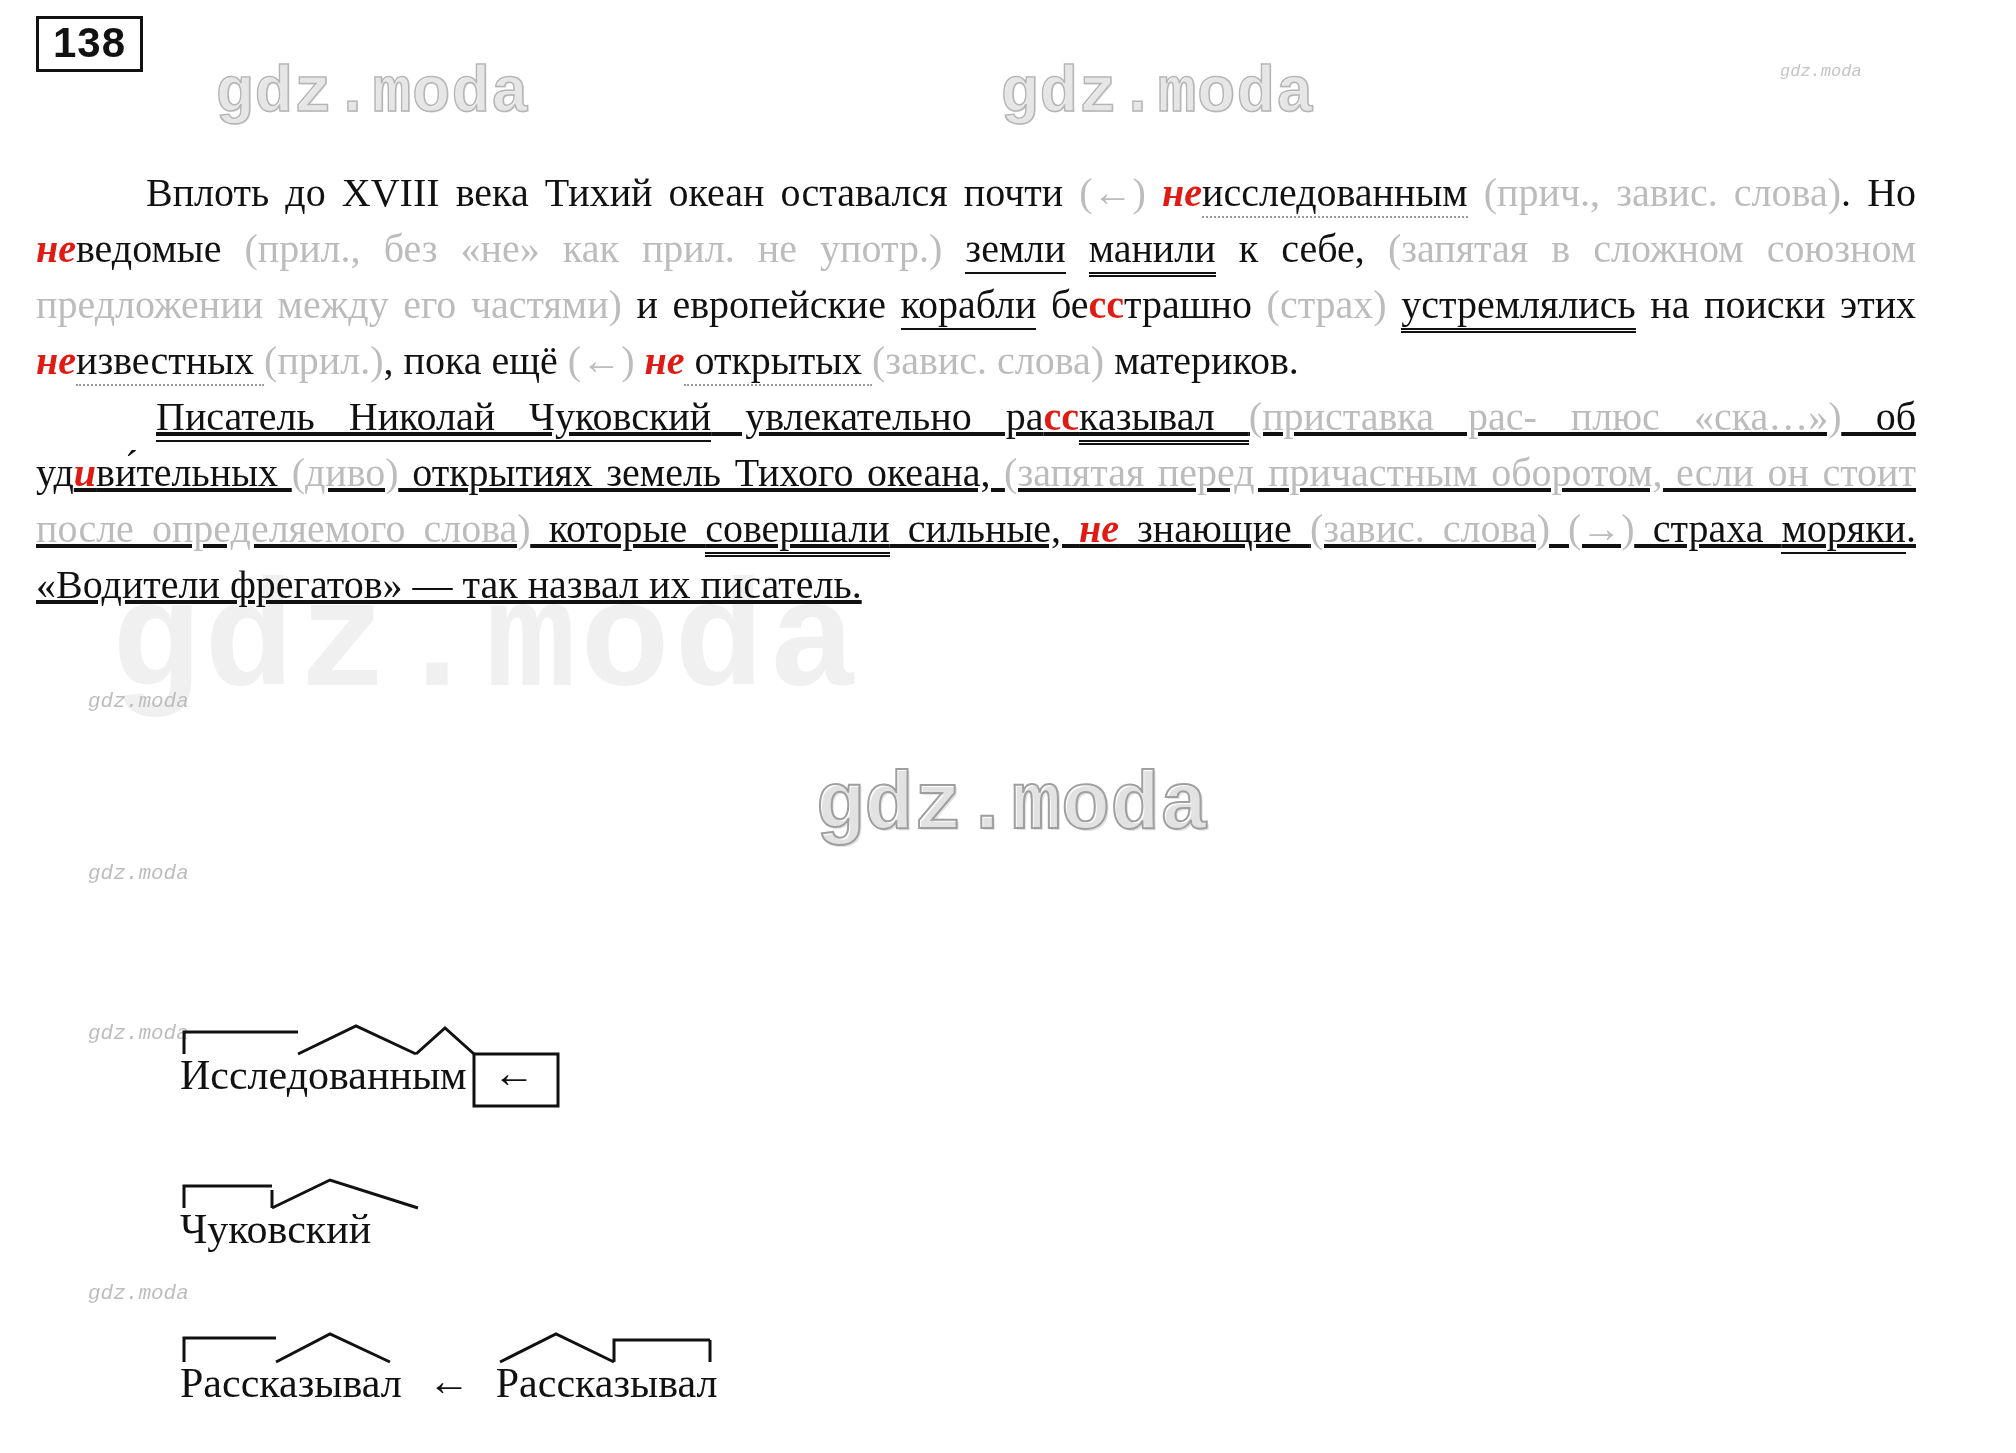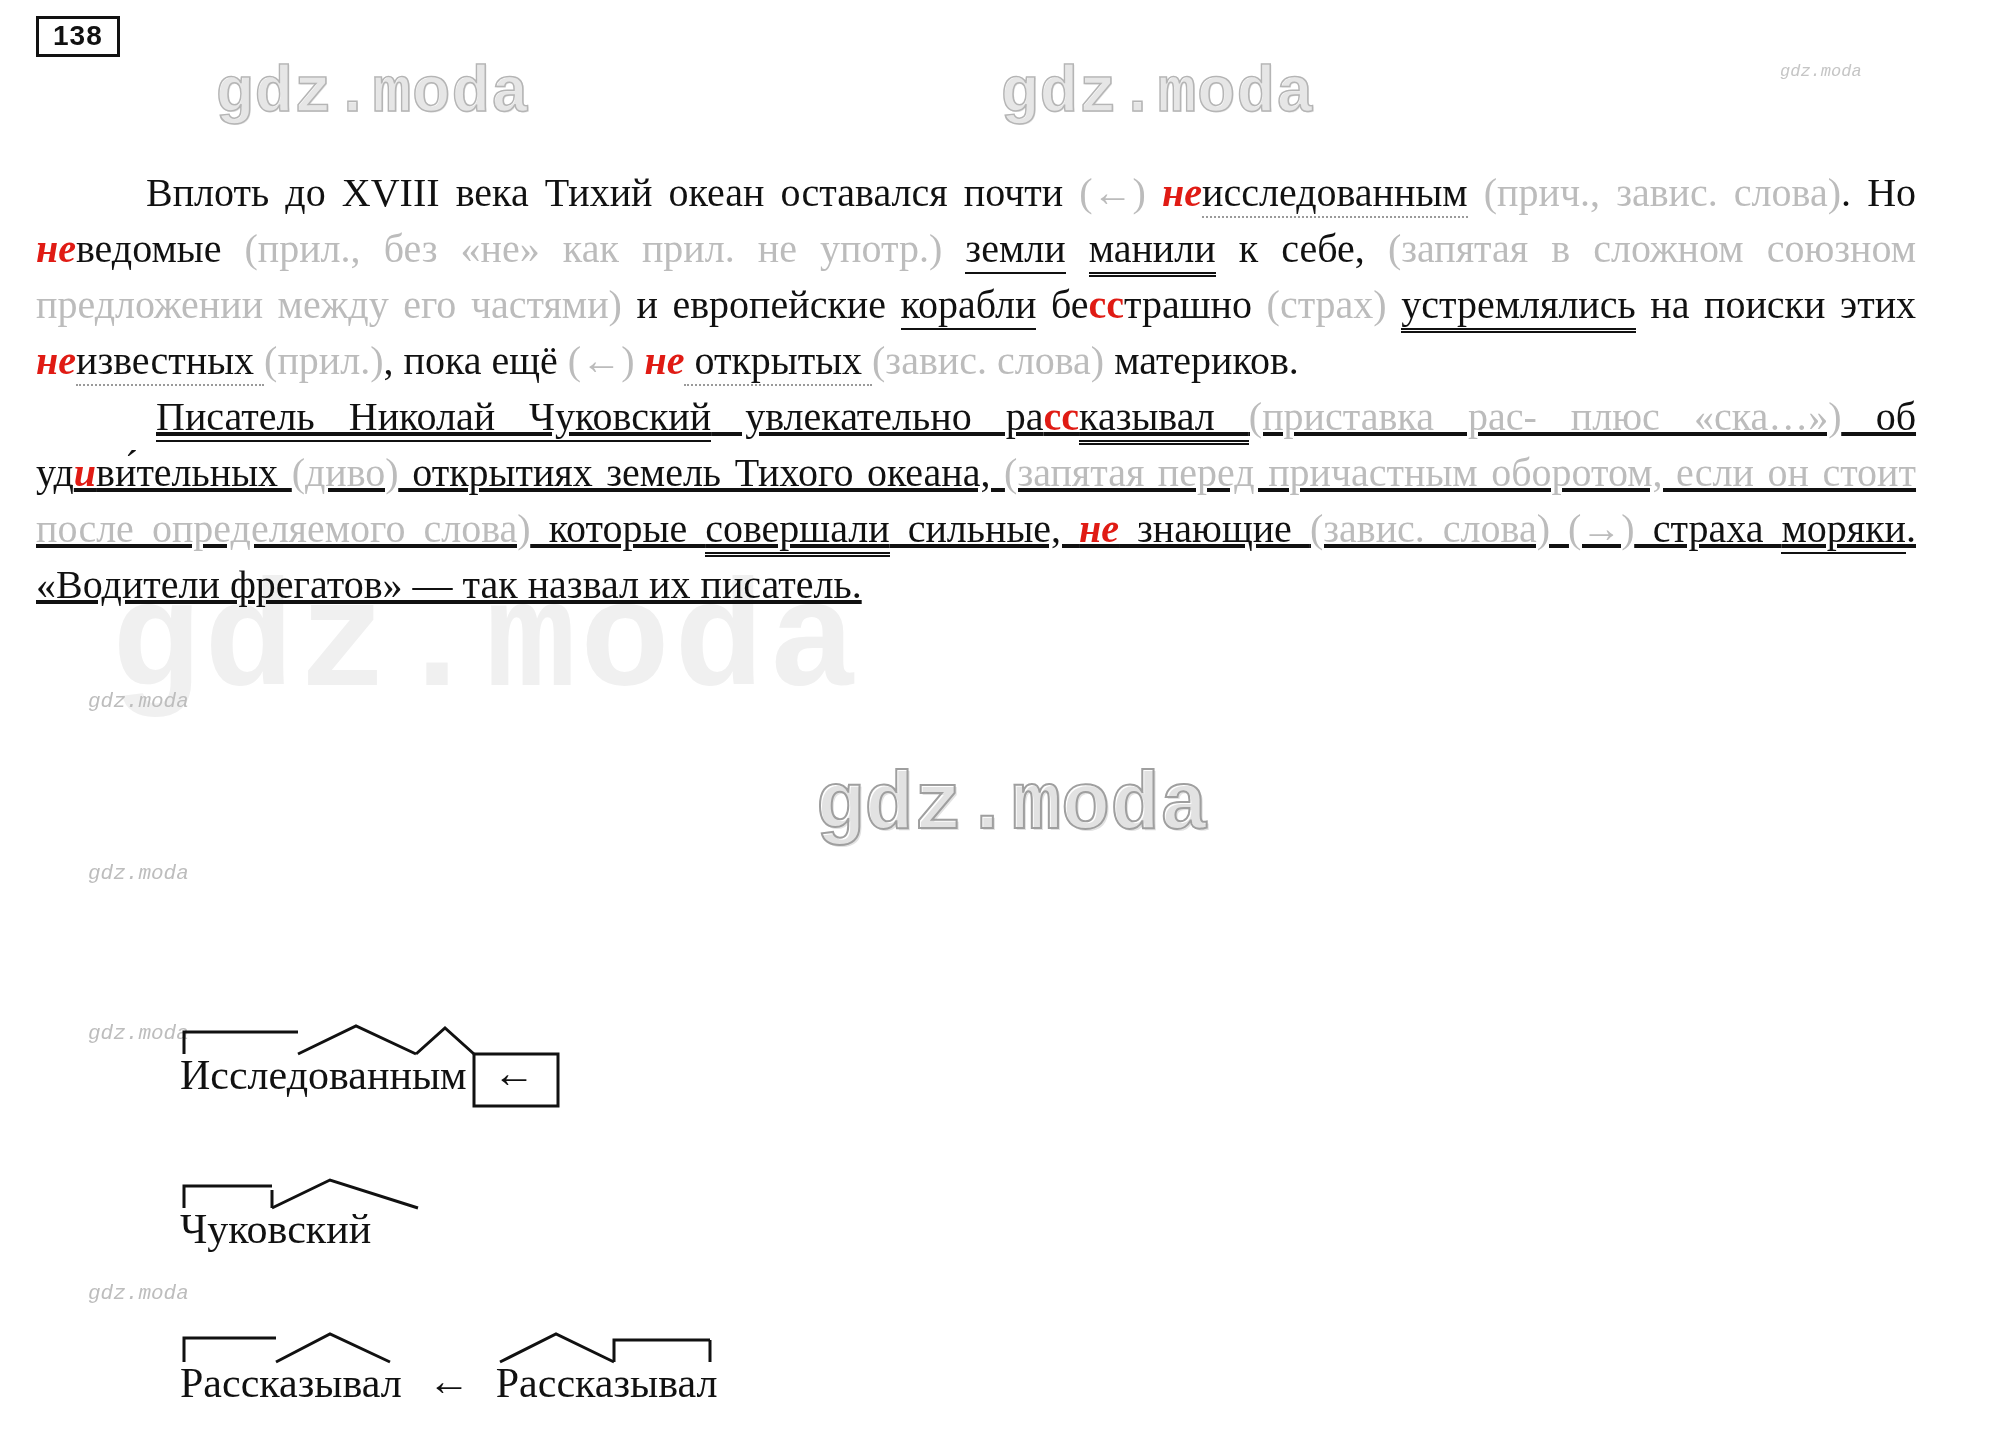--- a/index.html
+++ b/index.html
@@ -18,21 +18,21 @@
 
   
   .ex-number {
     position: absolute;
     left: 36px;
     top: 16px;
     border: 3px solid #111;
     padding: 2px 14px 4px 14px;
     font-family: "Liberation Sans", sans-serif;
     font-weight: bold;
-    font-size: 28px;
+    font-size: 42px;
     line-height: 1.05;
     letter-spacing: 1px;
   }
 
   
   .wm {
     position: absolute;
     font-family: Liberation Mono, monospace;
     color: #c9c9c9;
     pointer-events: none;

